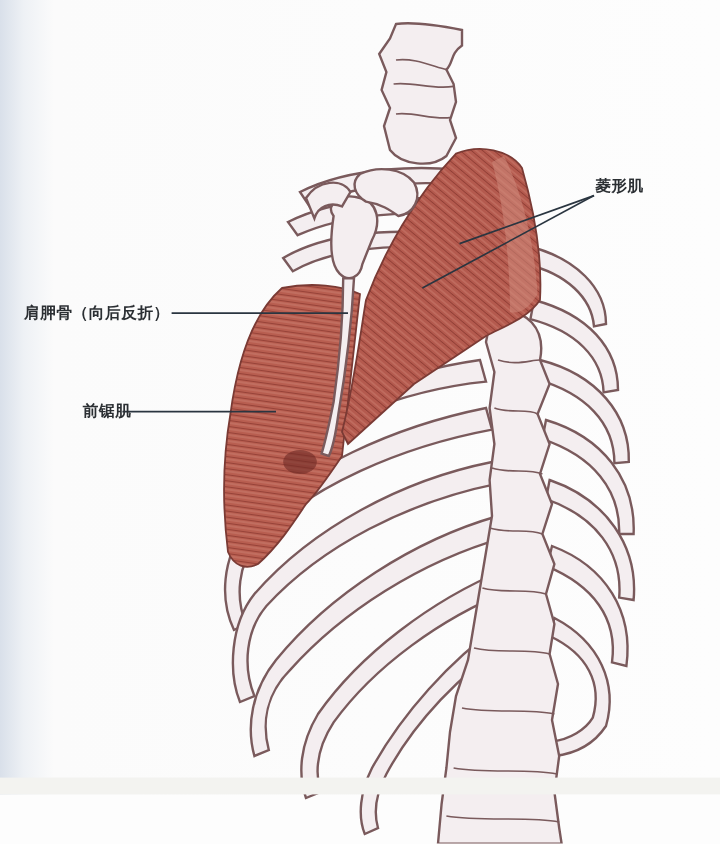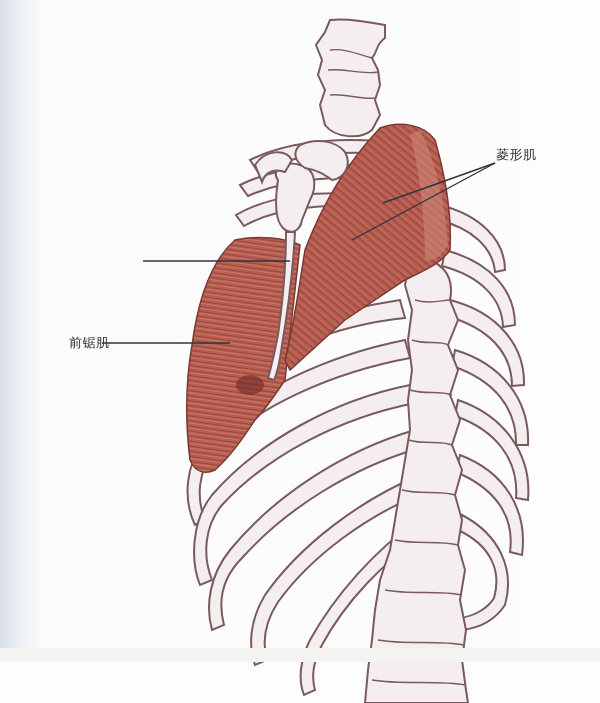--- a/index.html
+++ b/index.html
@@ -4,20 +4,21 @@
 <style>
   html, body { margin: 0; padding: 0; }
   body {
     width: 600px; height: 703px; overflow: hidden;
     background: #fdfdfd;
     font-family: "DejaVu Sans", sans-serif;
   }
   .page {
     position: relative; width: 600px; height: 662px;
     background: linear-gradient(to right, #d9e0ea 0px, #eef1f5 20px, #fbfbfb 45px, #fdfdfd 100%);
+    font-weight: bold;
   }
   svg.art { position: absolute; left: 0; top: 0; }
   .label {
     position: absolute;
     font-size: 13px;
     color: #2b2f33;
     white-space: nowrap;
     letter-spacing: 0.5px;
   }
   .bottom-strip {
@@ -103,16 +104,17 @@
 
     <g stroke="#2a3540" stroke-width="1.4" fill="none">
       <line x1="495" y1="163" x2="383" y2="203"></line>
       <line x1="495" y1="163" x2="352" y2="240"></line>
       <line x1="143" y1="261" x2="290" y2="261"></line>
       <line x1="102" y1="343" x2="230" y2="343"></line>
     </g>
   </svg>
 
   <div class="label" style="left:496px; top:146px;">菱形肌</div>
+  <div class="label" style="left:20px; top:252px;">肩胛骨（向后反折）</div>
   <div class="label" style="left:69px; top:334px;">前锯肌</div>
 
   <div class="bottom-strip"></div>
 </div>
 
 </body></html>

